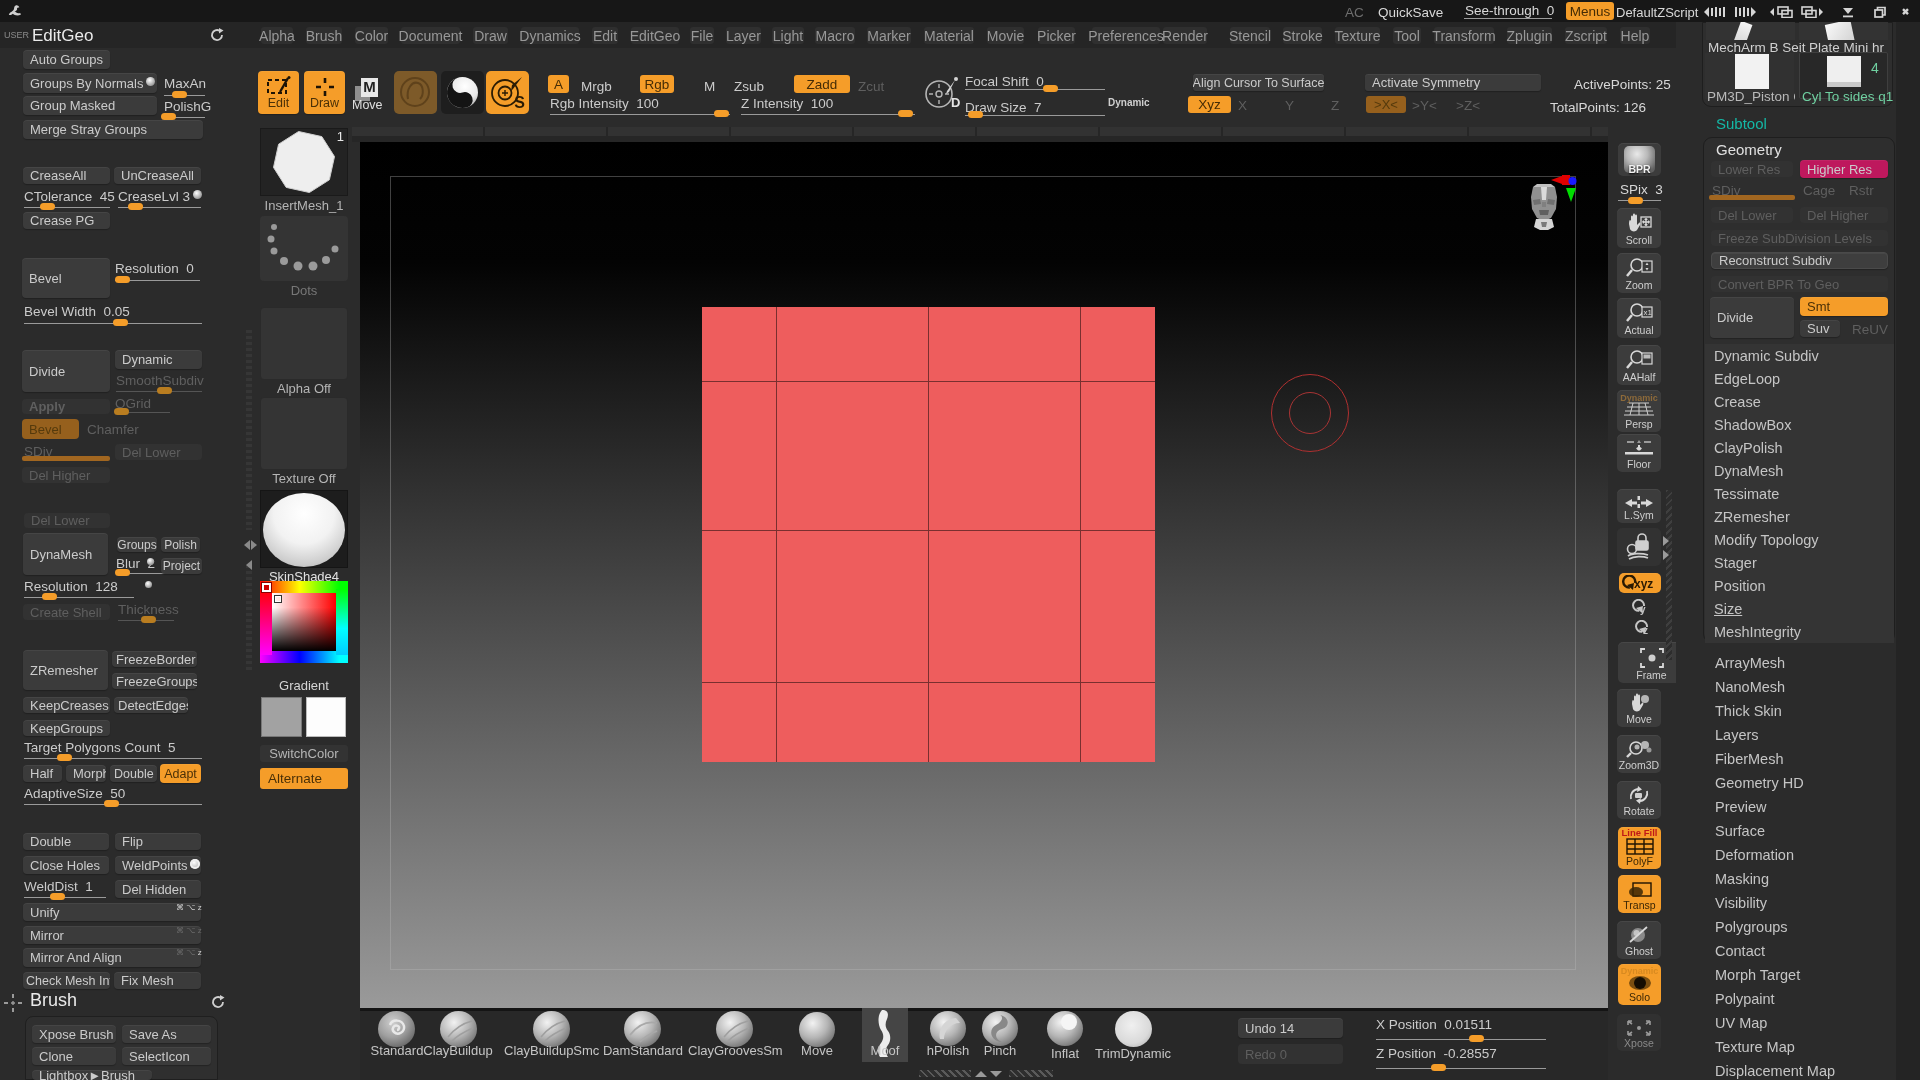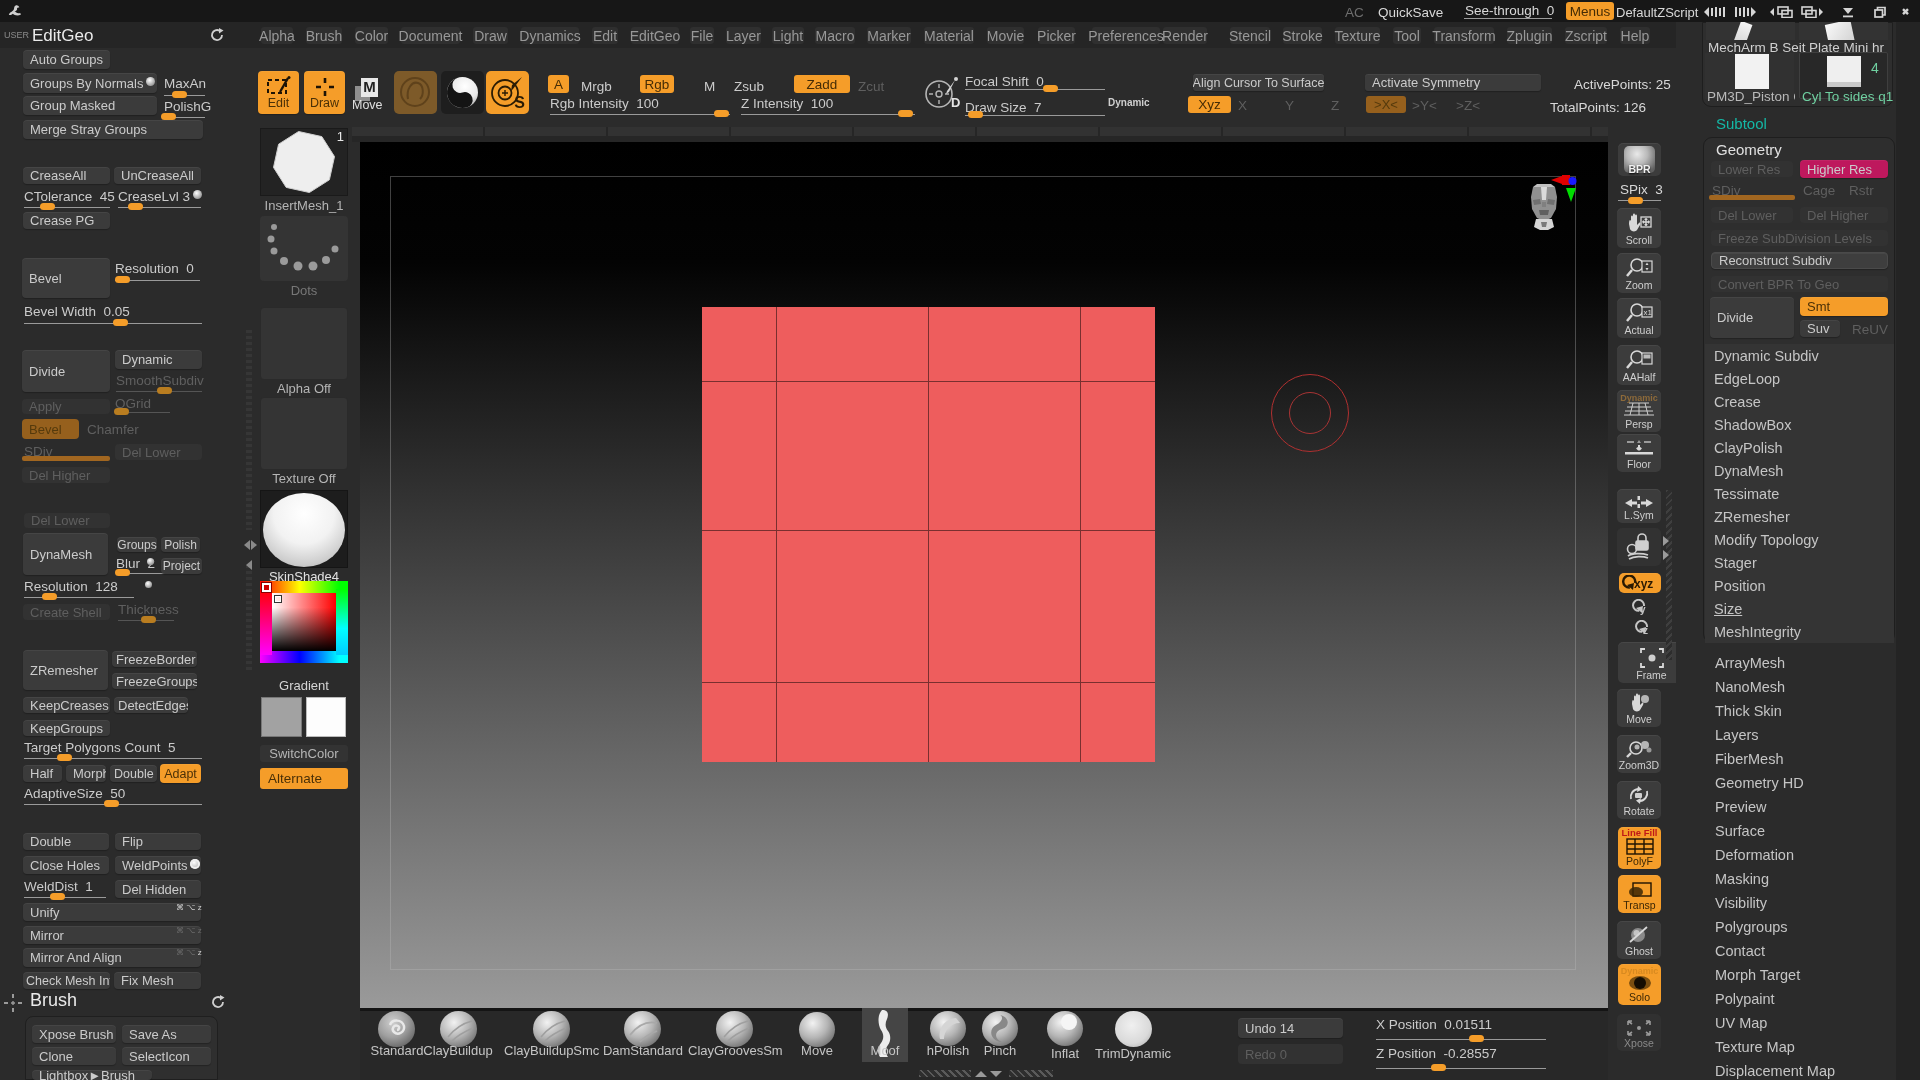--- a/index.html
+++ b/index.html
@@ -246,21 +246,21 @@
 <div class="abs trk" style="left:115px;top:280px;width:85px;"></div>
 <div class="hnd" style="left:115px;top:276px;"></div>
 <div class="slbl" style="left:24px;top:304px;">Bevel Width&nbsp; 0.05</div>
 <div class="abs trk" style="left:24px;top:323px;width:178px;"></div>
 <div class="hnd" style="left:113px;top:319px;"></div>
 <div class="btn" style="left:22px;top:350px;width:88px;height:42px;">Divide</div>
 <div class="btn" style="left:115px;top:350px;width:87px;height:19px;">Dynamic</div>
 <div class="slbl dis" style="left:116px;top:373px;">SmoothSubdiv</div>
 <div class="abs trk dis" style="left:116px;top:391px;width:86px;"></div>
 <div class="hnd" style="left:157px;top:387px;background:#b97d20;"></div>
-<div class="btn dis" style="left:22px;top:399px;width:88px;height:15px;">Apply</div>
+<div class="btn dis" style="left:22px;top:399px;width:88px;height:15px;font-weight:bold;">Apply</div>
 <div class="slbl dis" style="left:115px;top:396px;">QGrid</div>
 <div class="abs trk dis" style="left:115px;top:412px;width:55px;"></div>
 <div class="hnd" style="left:114px;top:408px;background:#b97d20;"></div>
 <div class="btn brown" style="left:22px;top:419px;width:57px;height:20px;">Bevel</div>
 <div class="slbl dis" style="left:87px;top:422px;">Chamfer</div>
 <div class="slbl dis" style="left:24px;top:444px;">SDiv</div>
 <div class="abs" style="left:22px;top:456px;width:88px;height:5px;background:#a16620;border-radius:2px;"></div>
 <div class="btn dis" style="left:115px;top:444px;width:87px;height:16px;">Del Lower</div>
 <div class="btn dis" style="left:22px;top:467px;width:88px;height:16px;">Del Higher</div>
 <div class="btn dis" style="left:24px;top:513px;width:86px;height:15px;">Del Lower</div>

